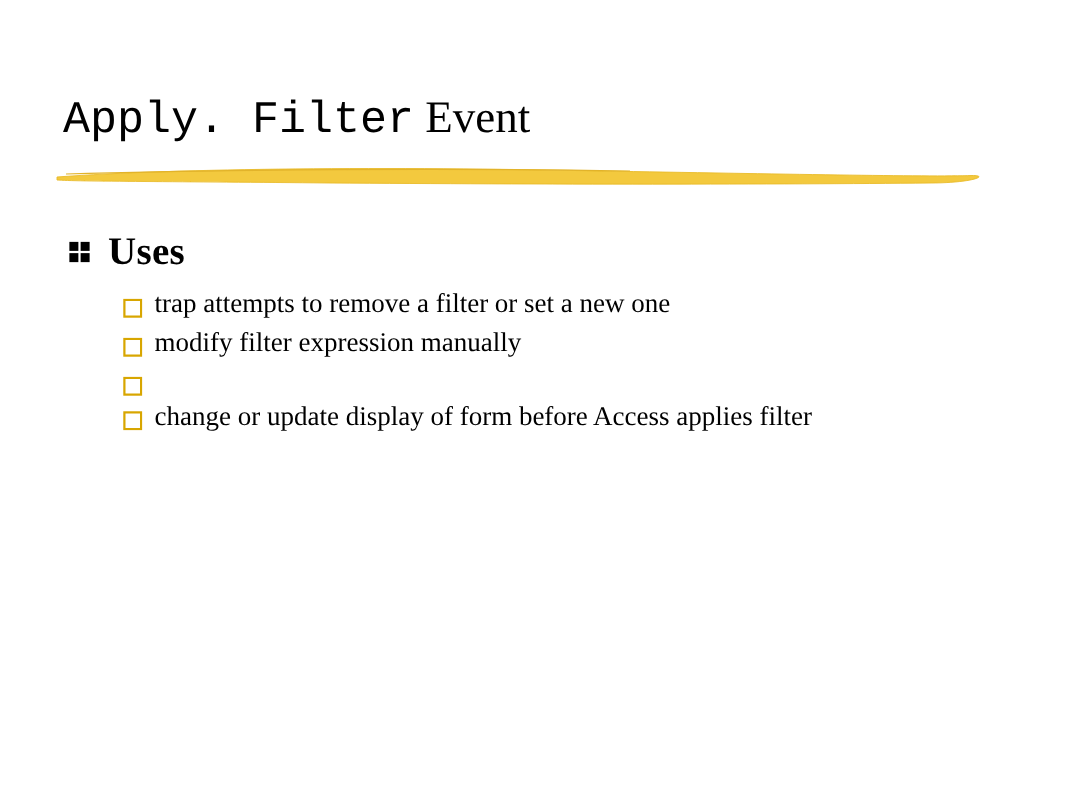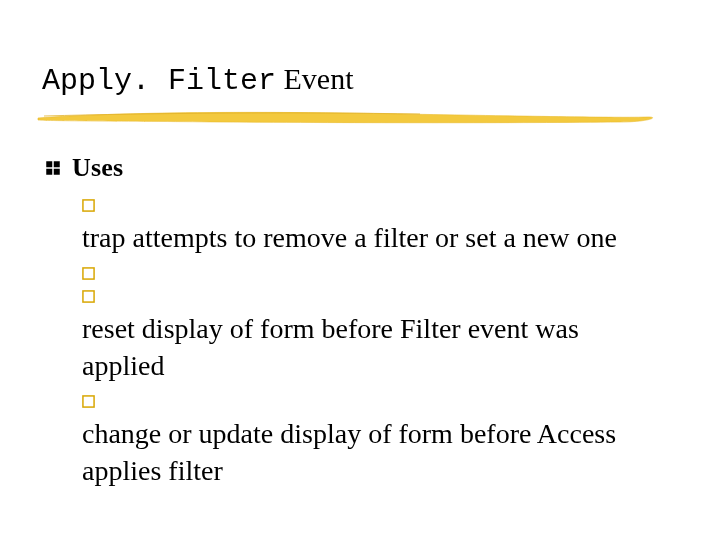--- a/index.html
+++ b/index.html
@@ -62,24 +62,23 @@
     letter-spacing: 0.2px;
     text-align: right;
   }
   .sub-list {
     padding-left: 38px;
   }
   .sub-item {
     display: flex;
     align-items: flex-start;
     gap: 8px;
-    font-size: 28px;
+    font-size: 18px;
     line-height: 1.32;
     margin-bottom: 2px;
-    flex-direction: column;
   }
   .box-icon {
     width: 13px;
     height: 13px;
     flex: 0 0 13px;
     margin-top: 8px;
   }
   .sub-text {
     max-width: 560px;
   }
@@ -120,27 +119,27 @@
         <svg class="box-icon" viewBox="0 0 14 14">
           <rect x="1" y="1" width="12" height="12" fill="#fff" stroke="#d8a600" stroke-width="1.6"></rect>
         </svg>
         <span class="sub-text">trap attempts to remove a filter or set a new one</span>
       </div>
 
       <div class="sub-item">
         <svg class="box-icon" viewBox="0 0 14 14">
           <rect x="1" y="1" width="12" height="12" fill="#fff" stroke="#d8a600" stroke-width="1.6"></rect>
         </svg>
+        <span class="sub-text">modify filter expression manually</span>
       </div>
 
       <div class="sub-item">
         <svg class="box-icon" viewBox="0 0 14 14">
           <rect x="1" y="1" width="12" height="12" fill="#fff" stroke="#d8a600" stroke-width="1.6"></rect>
         </svg>
-        <span class="sub-text">reset display of form before Filter event was applied</span>
       </div>
 
       <div class="sub-item">
         <svg class="box-icon" viewBox="0 0 14 14">
           <rect x="1" y="1" width="12" height="12" fill="#fff" stroke="#d8a600" stroke-width="1.6"></rect>
         </svg>
         <span class="sub-text">change or update display of form before Access applies filter</span>
       </div>
 
     </div>

